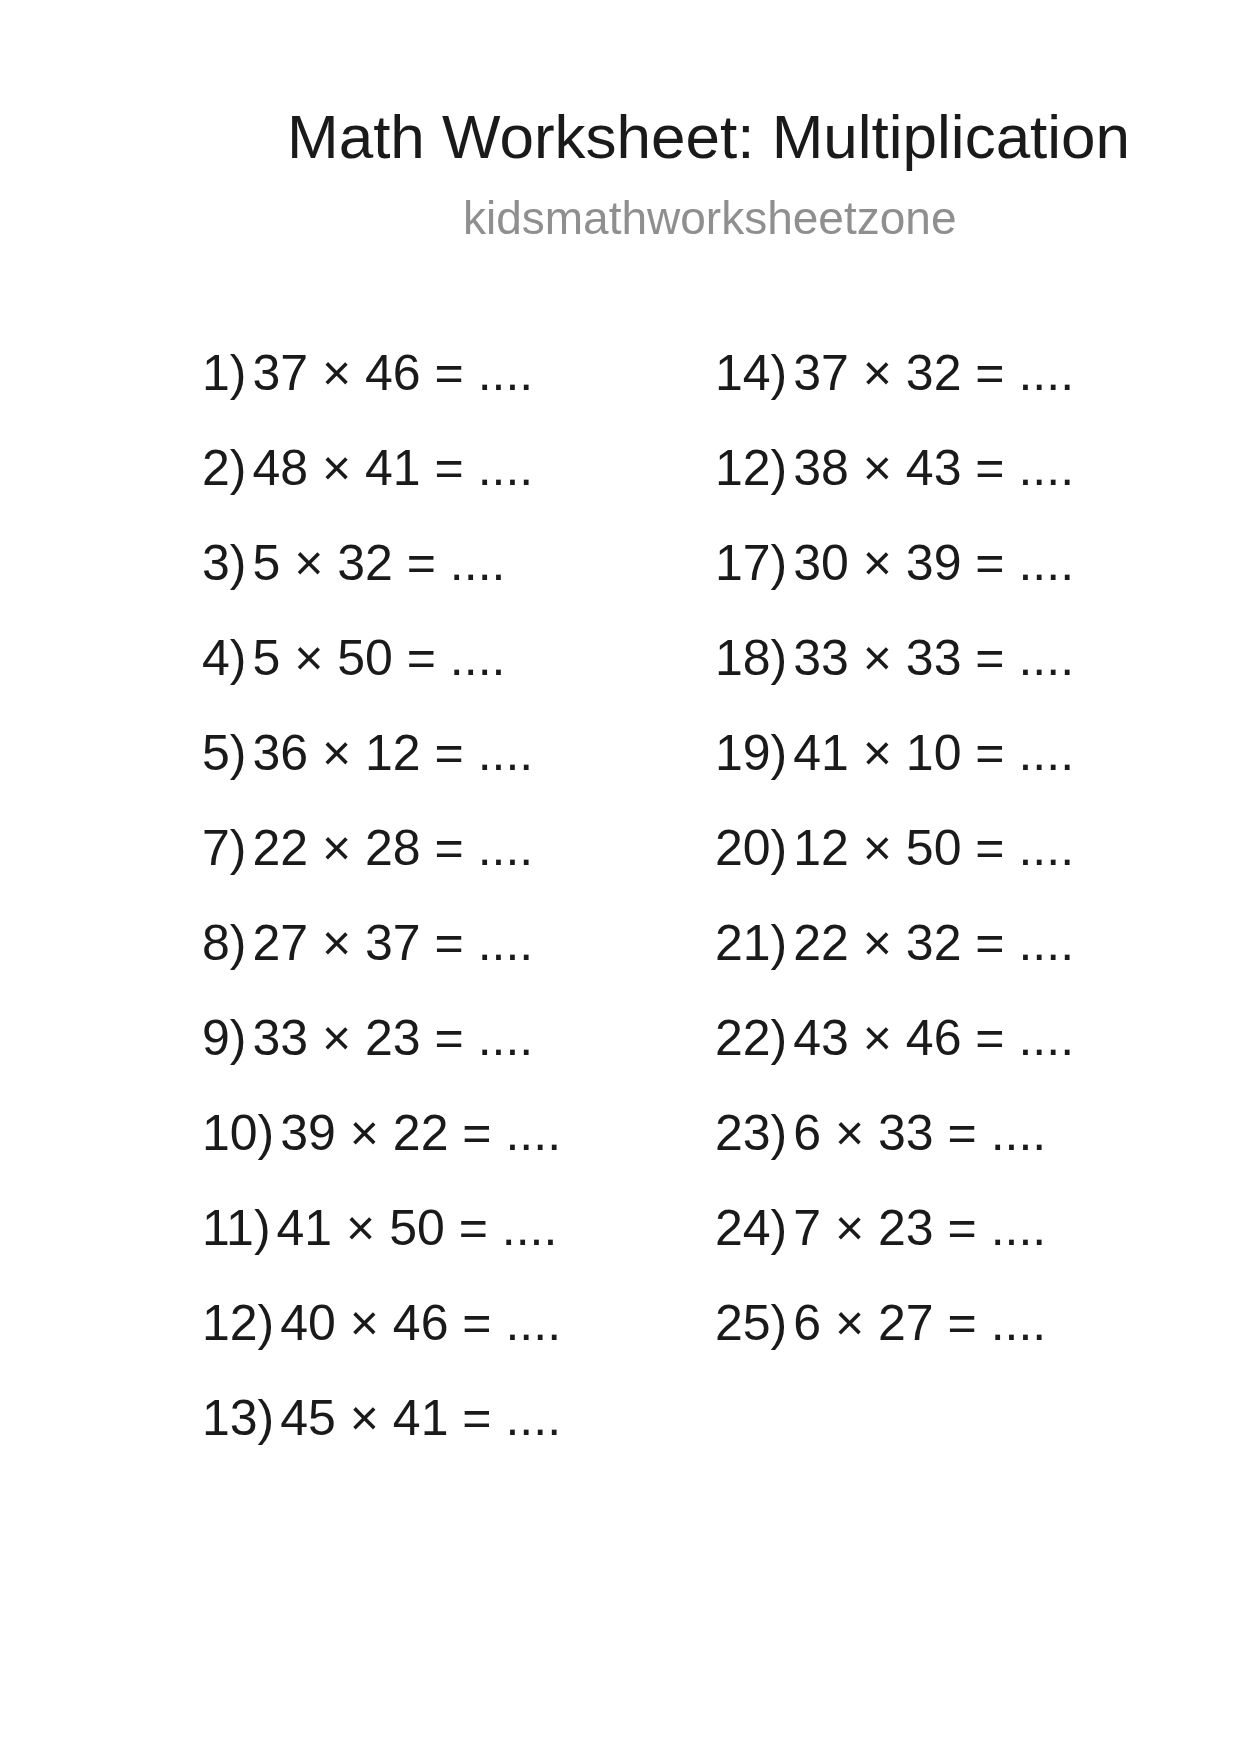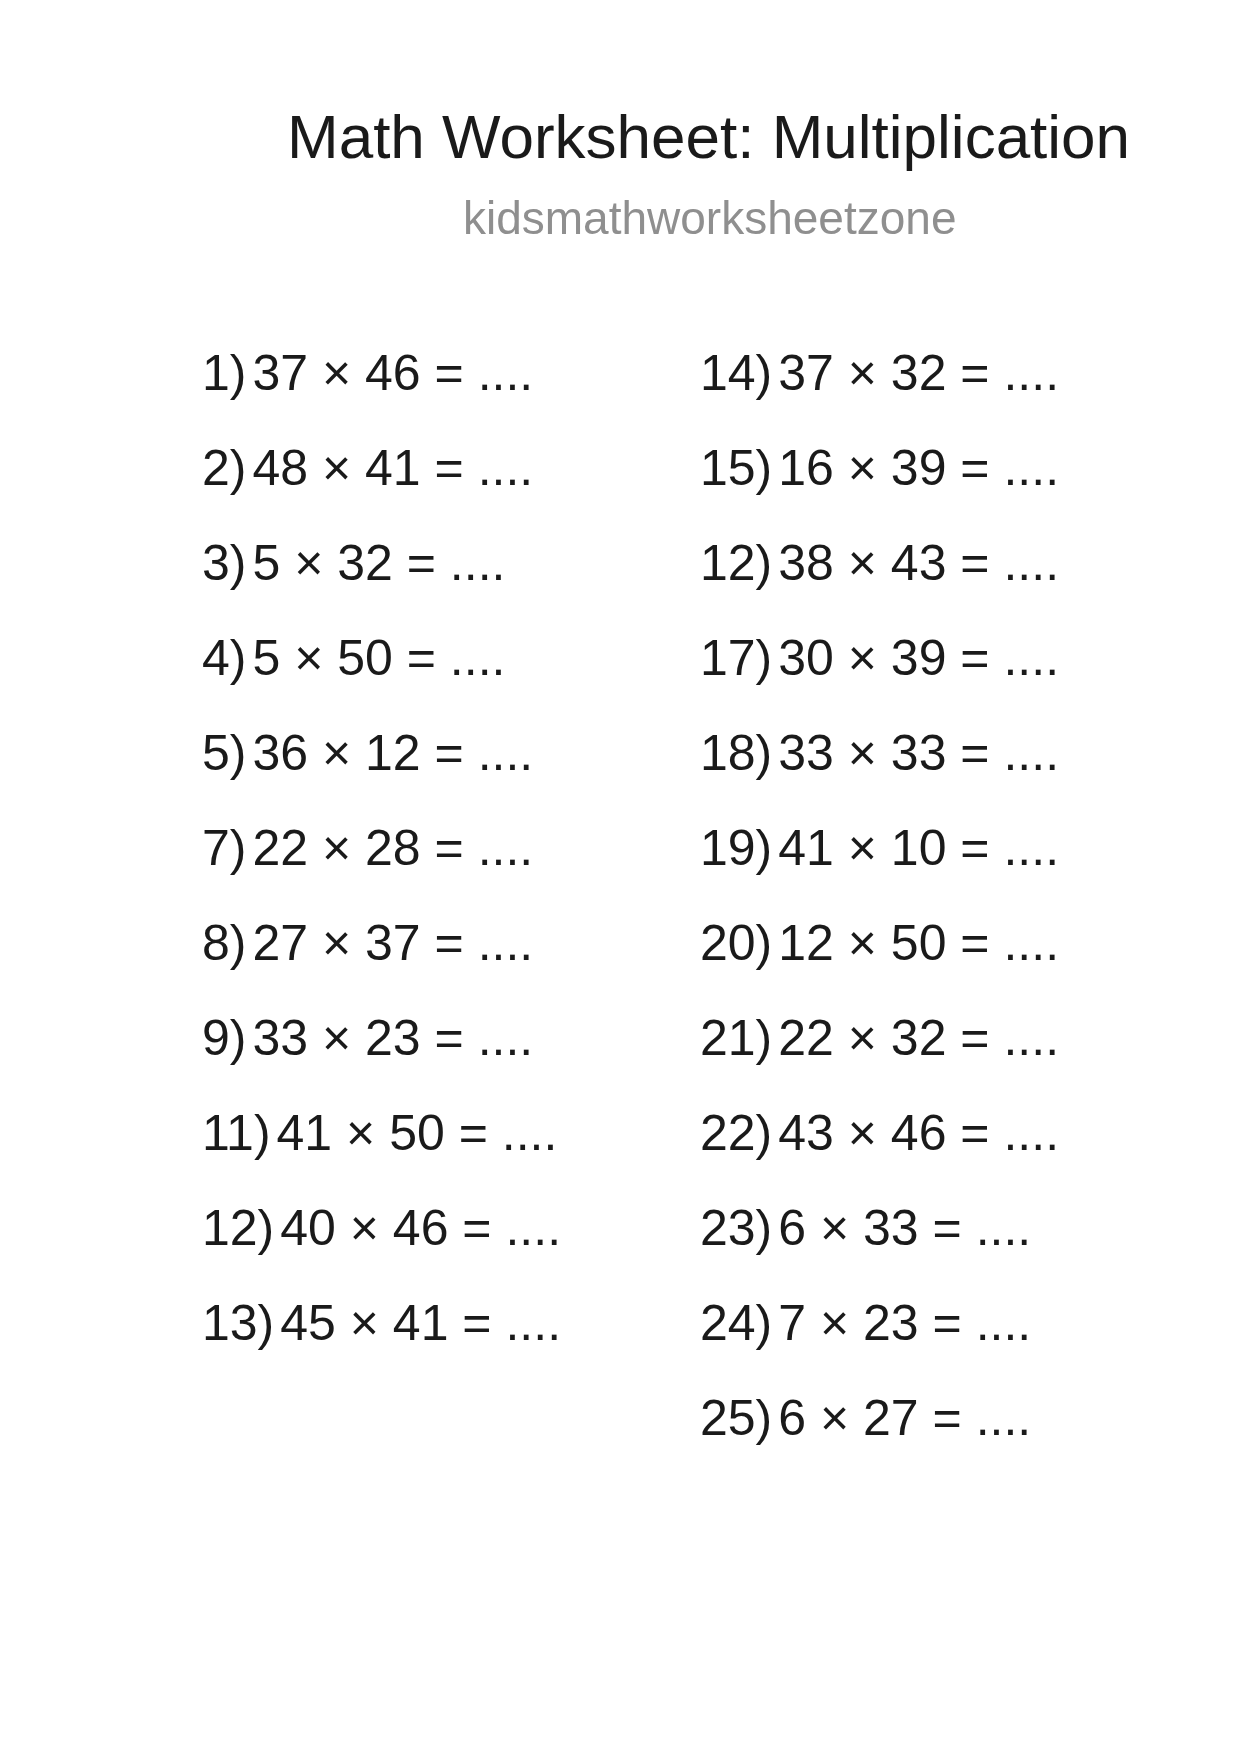--- a/index.html
+++ b/index.html
@@ -36,21 +36,21 @@
       font-weight: 400;
       white-space: nowrap;
       color: #8f8f8f;
       margin-top: 23px;
     }
     .col {
       position: absolute;
       top: 326px;
     }
     .col-left  { left: 202px; }
-    .col-right { left: 700px; }
+    .col-right { left: 715px; }
     .row {
       height: 95px;
       line-height: 95px;
       font-size: 50px;
       white-space: nowrap;
     }
     .num  { display: inline-block; }
     .expr { display: inline-block; margin-left: 6px; }
   </style>
 </head>
@@ -63,28 +63,28 @@
 
   <div class="col col-left">
     <div class="row"><span class="num">1)</span><span class="expr">37 × 46 = ....</span></div>
     <div class="row"><span class="num">2)</span><span class="expr">48 × 41 = ....</span></div>
     <div class="row"><span class="num">3)</span><span class="expr">5 × 32 = ....</span></div>
     <div class="row"><span class="num">4)</span><span class="expr">5 × 50 = ....</span></div>
     <div class="row"><span class="num">5)</span><span class="expr">36 × 12 = ....</span></div>
     <div class="row"><span class="num">7)</span><span class="expr">22 × 28 = ....</span></div>
     <div class="row"><span class="num">8)</span><span class="expr">27 × 37 = ....</span></div>
     <div class="row"><span class="num">9)</span><span class="expr">33 × 23 = ....</span></div>
+    <div class="row"><span class="num">10)</span><span class="expr">39 × 22 = ....</span></div>
     <div class="row"><span class="num">11)</span><span class="expr">41 × 50 = ....</span></div>
     <div class="row"><span class="num">12)</span><span class="expr">40 × 46 = ....</span></div>
     <div class="row"><span class="num">13)</span><span class="expr">45 × 41 = ....</span></div>
   </div>
 
   <div class="col col-right">
     <div class="row"><span class="num">14)</span><span class="expr">37 × 32 = ....</span></div>
-    <div class="row"><span class="num">15)</span><span class="expr">16 × 39 = ....</span></div>
     <div class="row"><span class="num">12)</span><span class="expr">38 × 43 = ....</span></div>
     <div class="row"><span class="num">17)</span><span class="expr">30 × 39 = ....</span></div>
     <div class="row"><span class="num">18)</span><span class="expr">33 × 33 = ....</span></div>
     <div class="row"><span class="num">19)</span><span class="expr">41 × 10 = ....</span></div>
     <div class="row"><span class="num">20)</span><span class="expr">12 × 50 = ....</span></div>
     <div class="row"><span class="num">21)</span><span class="expr">22 × 32 = ....</span></div>
     <div class="row"><span class="num">22)</span><span class="expr">43 × 46 = ....</span></div>
     <div class="row"><span class="num">23)</span><span class="expr">6 × 33 = ....</span></div>
     <div class="row"><span class="num">24)</span><span class="expr">7 × 23 = ....</span></div>
     <div class="row"><span class="num">25)</span><span class="expr">6 × 27 = ....</span></div>

